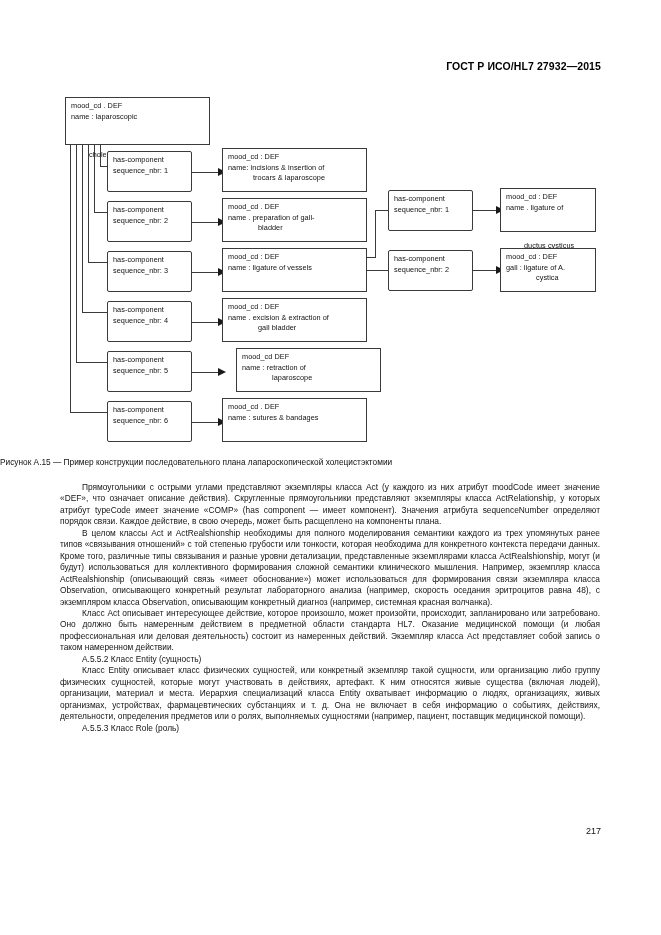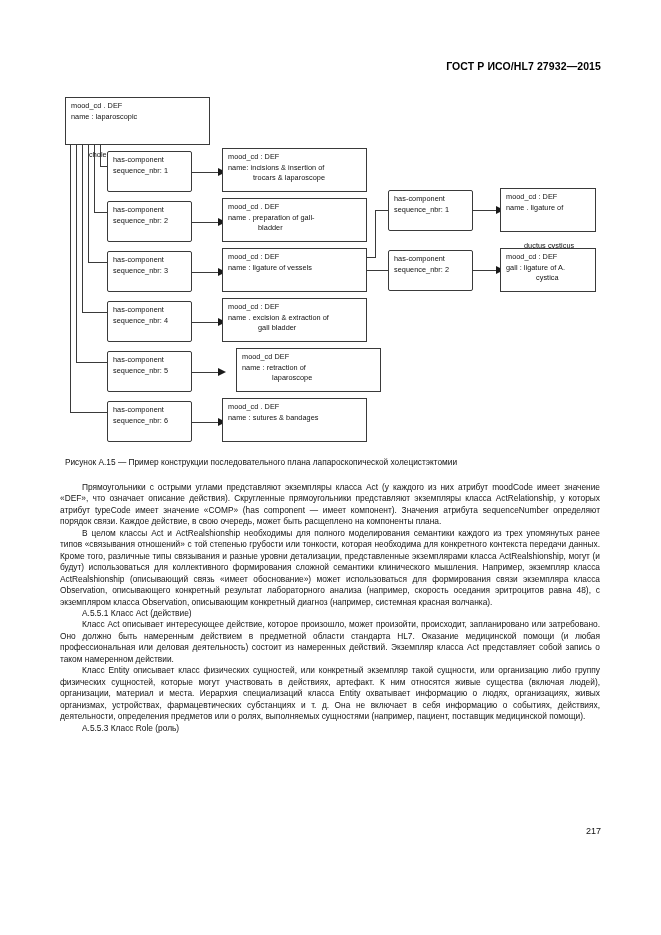--- a/index.html
+++ b/index.html
@@ -71,21 +71,21 @@
     padding-left: 18px;
     margin-top: 28px;
   }
 
   
   #figure-caption {
     position: absolute;
     top: 457px;
     left: 0;
     width: 522px;
-    text-align: center;
+    text-align: left;
     font-size: 8.3px;
     color: #111;
   }
 
   
   #body-text {
     position: absolute;
     left: 60px;
     top: 482px;
     width: 540px;
@@ -245,19 +245,19 @@
     <span class="ln">gall : ligature of A.</span>
     <span class="ln indent2">cystica</span>
   </div>
 </div>
 
 <div id="figure-caption">Рисунок А.15 — Пример конструкции последовательного плана лапароскопической холецистэктомии</div>
 
 <div id="body-text">
     <p class="">Прямоугольники с острыми углами представляют экземпляры класса Act (у каждого из них атрибут moodCode имеет значение «DEF», что означает описание действия). Скругленные прямоугольники представляют экземпляры класса ActRelationship, у которых атрибут typeCode имеет значение «COMP» (has component — имеет компонент). Значения атрибута sequenceNumber определяют порядок связи. Каждое действие, в свою очередь, может быть расщеплено на компоненты плана.</p>
     <p class="">В целом классы Act и ActRealshionship необходимы для полного моделирования семантики каждого из трех упомянутых ранее типов «связывания отношений» с той степенью грубости или тонкости, которая необходима для конкретного контекста передачи данных. Кроме того, различные типы связывания и разные уровни детализации, представленные экземплярами класса ActRealshionship, могут (и будут) использоваться для коллективного формирования сложной семантики клинического мышления. Например, экземпляр класса ActRealshionship (описывающий связь «имеет обоснование») может использоваться для формирования связи экземпляра класса Observation, описывающего конкретный результат лабораторного анализа (например, скорость оседания эритроцитов равна 48), с экземпляром класса Observation, описывающим конкретный диагноз (например, системная красная волчанка).</p>
-    <p class="subheading">А.5.5.1 Класс Act (действие)</p>
     <p class="">Класс Act описывает интересующее действие, которое произошло, может произойти, происходит, запланировано или затребовано. Оно должно быть намеренным действием в предметной области стандарта HL7. Оказание медицинской помощи (и любая профессиональная или деловая деятельность) состоит из намеренных действий. Экземпляр класса Act представляет собой запись о таком намеренном действии.</p>
+    <p class="subheading">А.5.5.2 Класс Entity (сущность)</p>
     <p class="">Класс Entity описывает класс физических сущностей, или конкретный экземпляр такой сущности, или организацию либо группу физических сущностей, которые могут участвовать в действиях, артефакт. К ним относятся живые существа (включая людей), организации, материал и места. Иерархия специализаций класса Entity охватывает информацию о людях, организациях, живых организмах, устройствах, фармацевтических субстанциях и т. д. Она не включает в себя информацию о событиях, действиях, деятельности, определения предметов или о ролях, выполняемых сущностями (например, пациент, поставщик медицинской помощи).</p>
     <p class="subheading">А.5.5.3 Класс Role (роль)</p>
   </div>
 
 <div id="page-number">217</div>
 
 </body></html>

